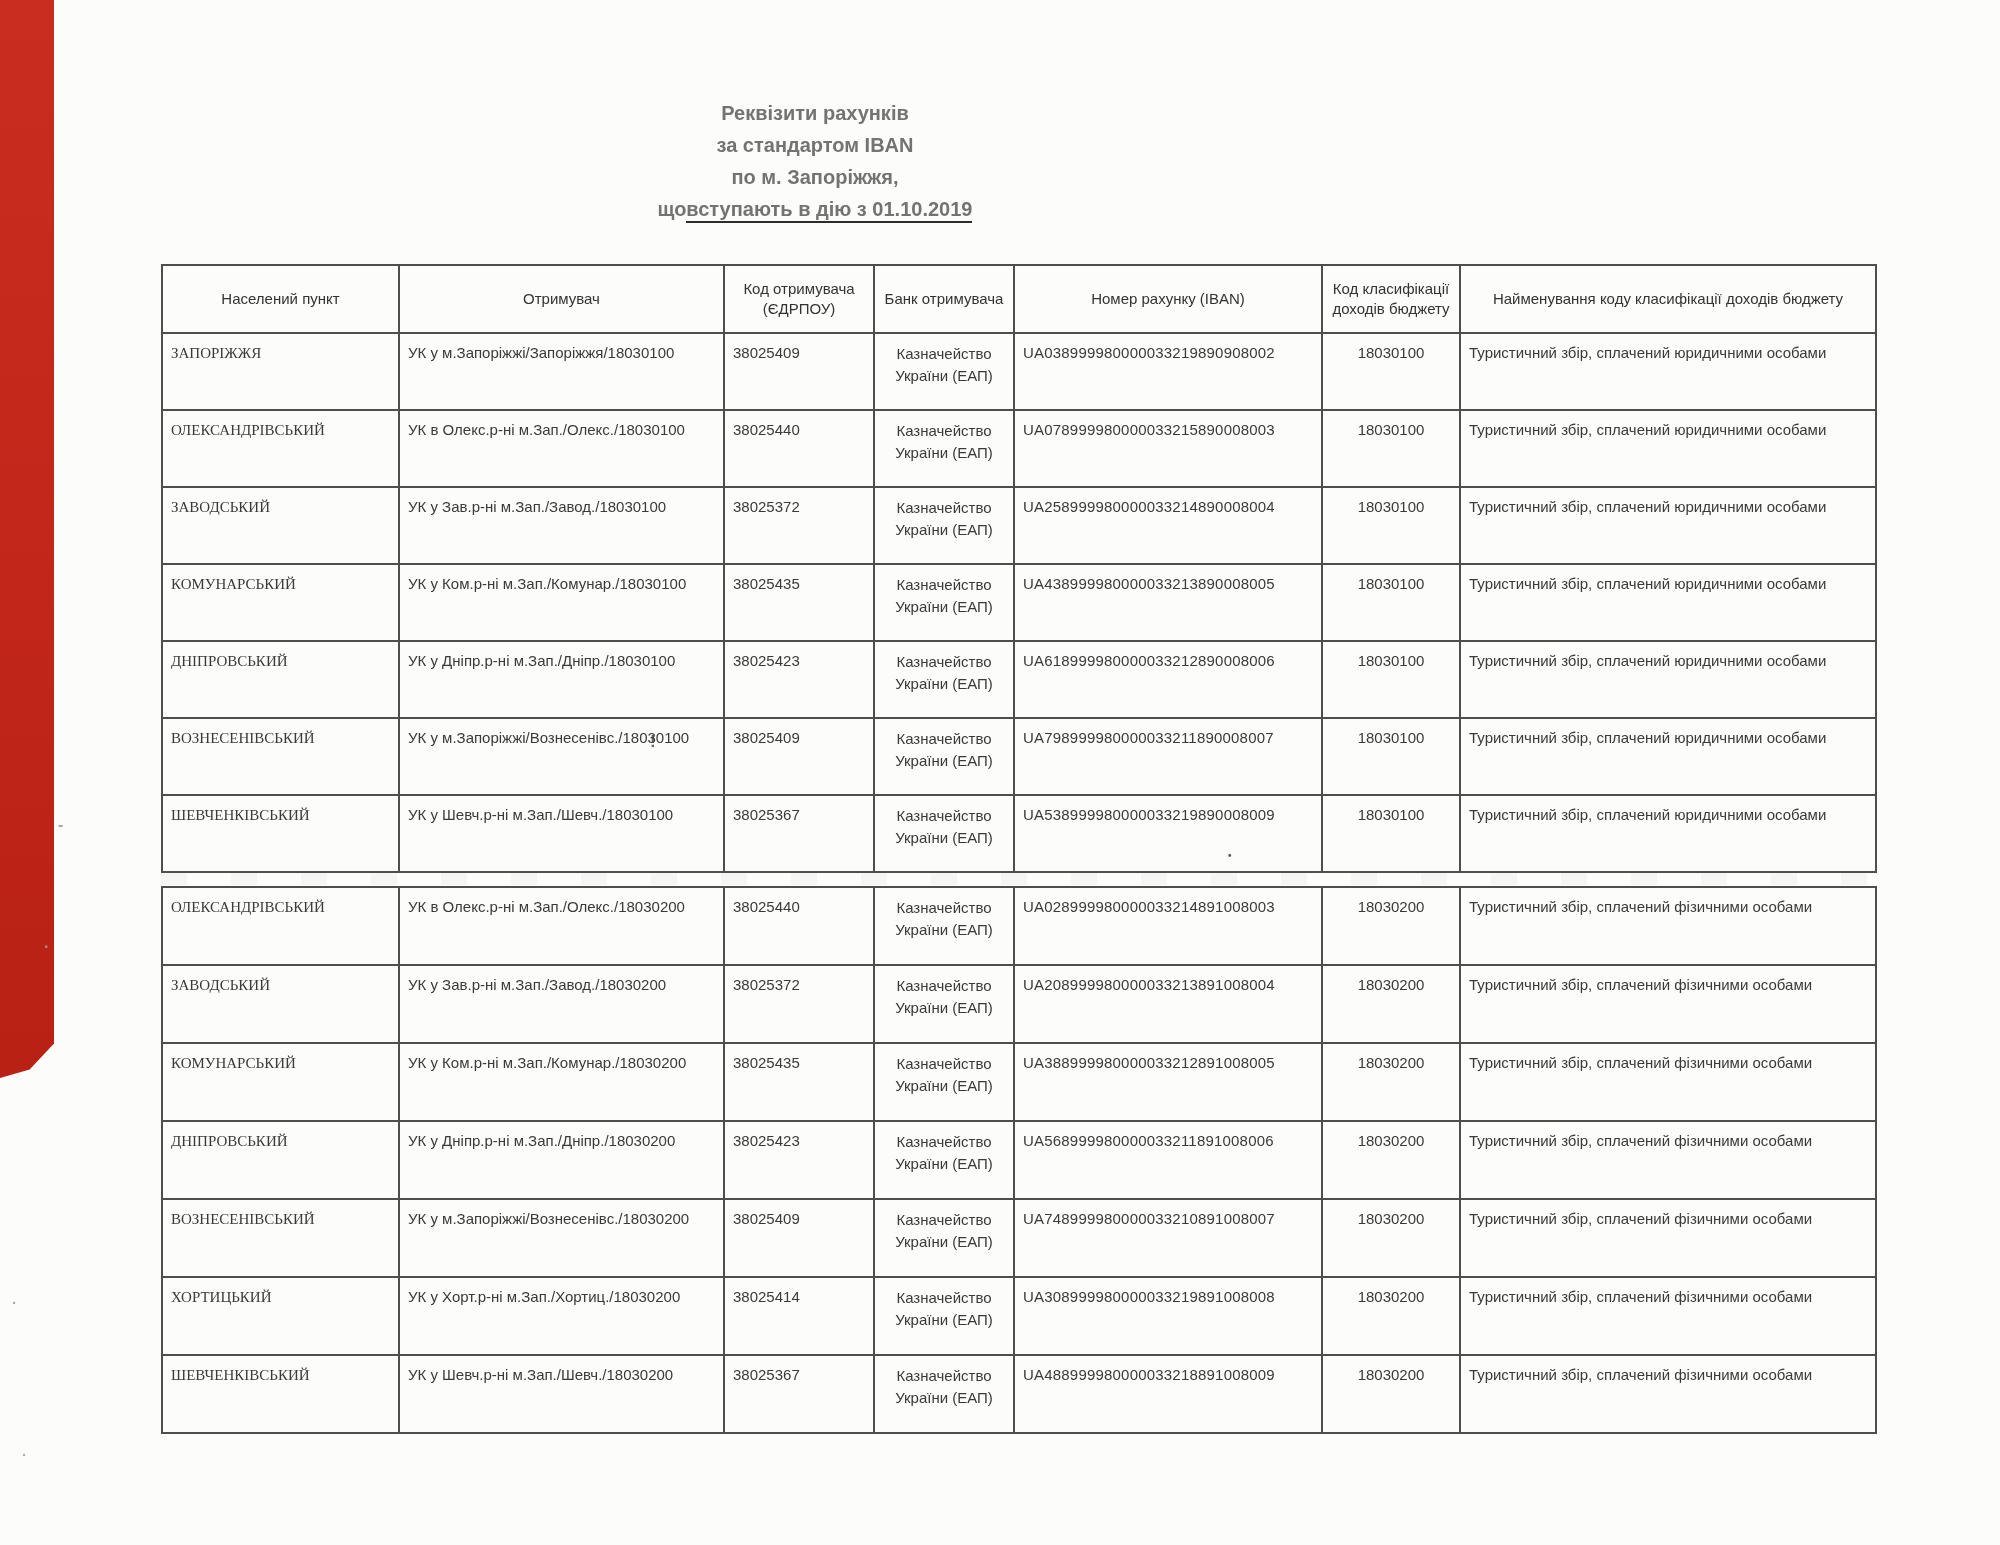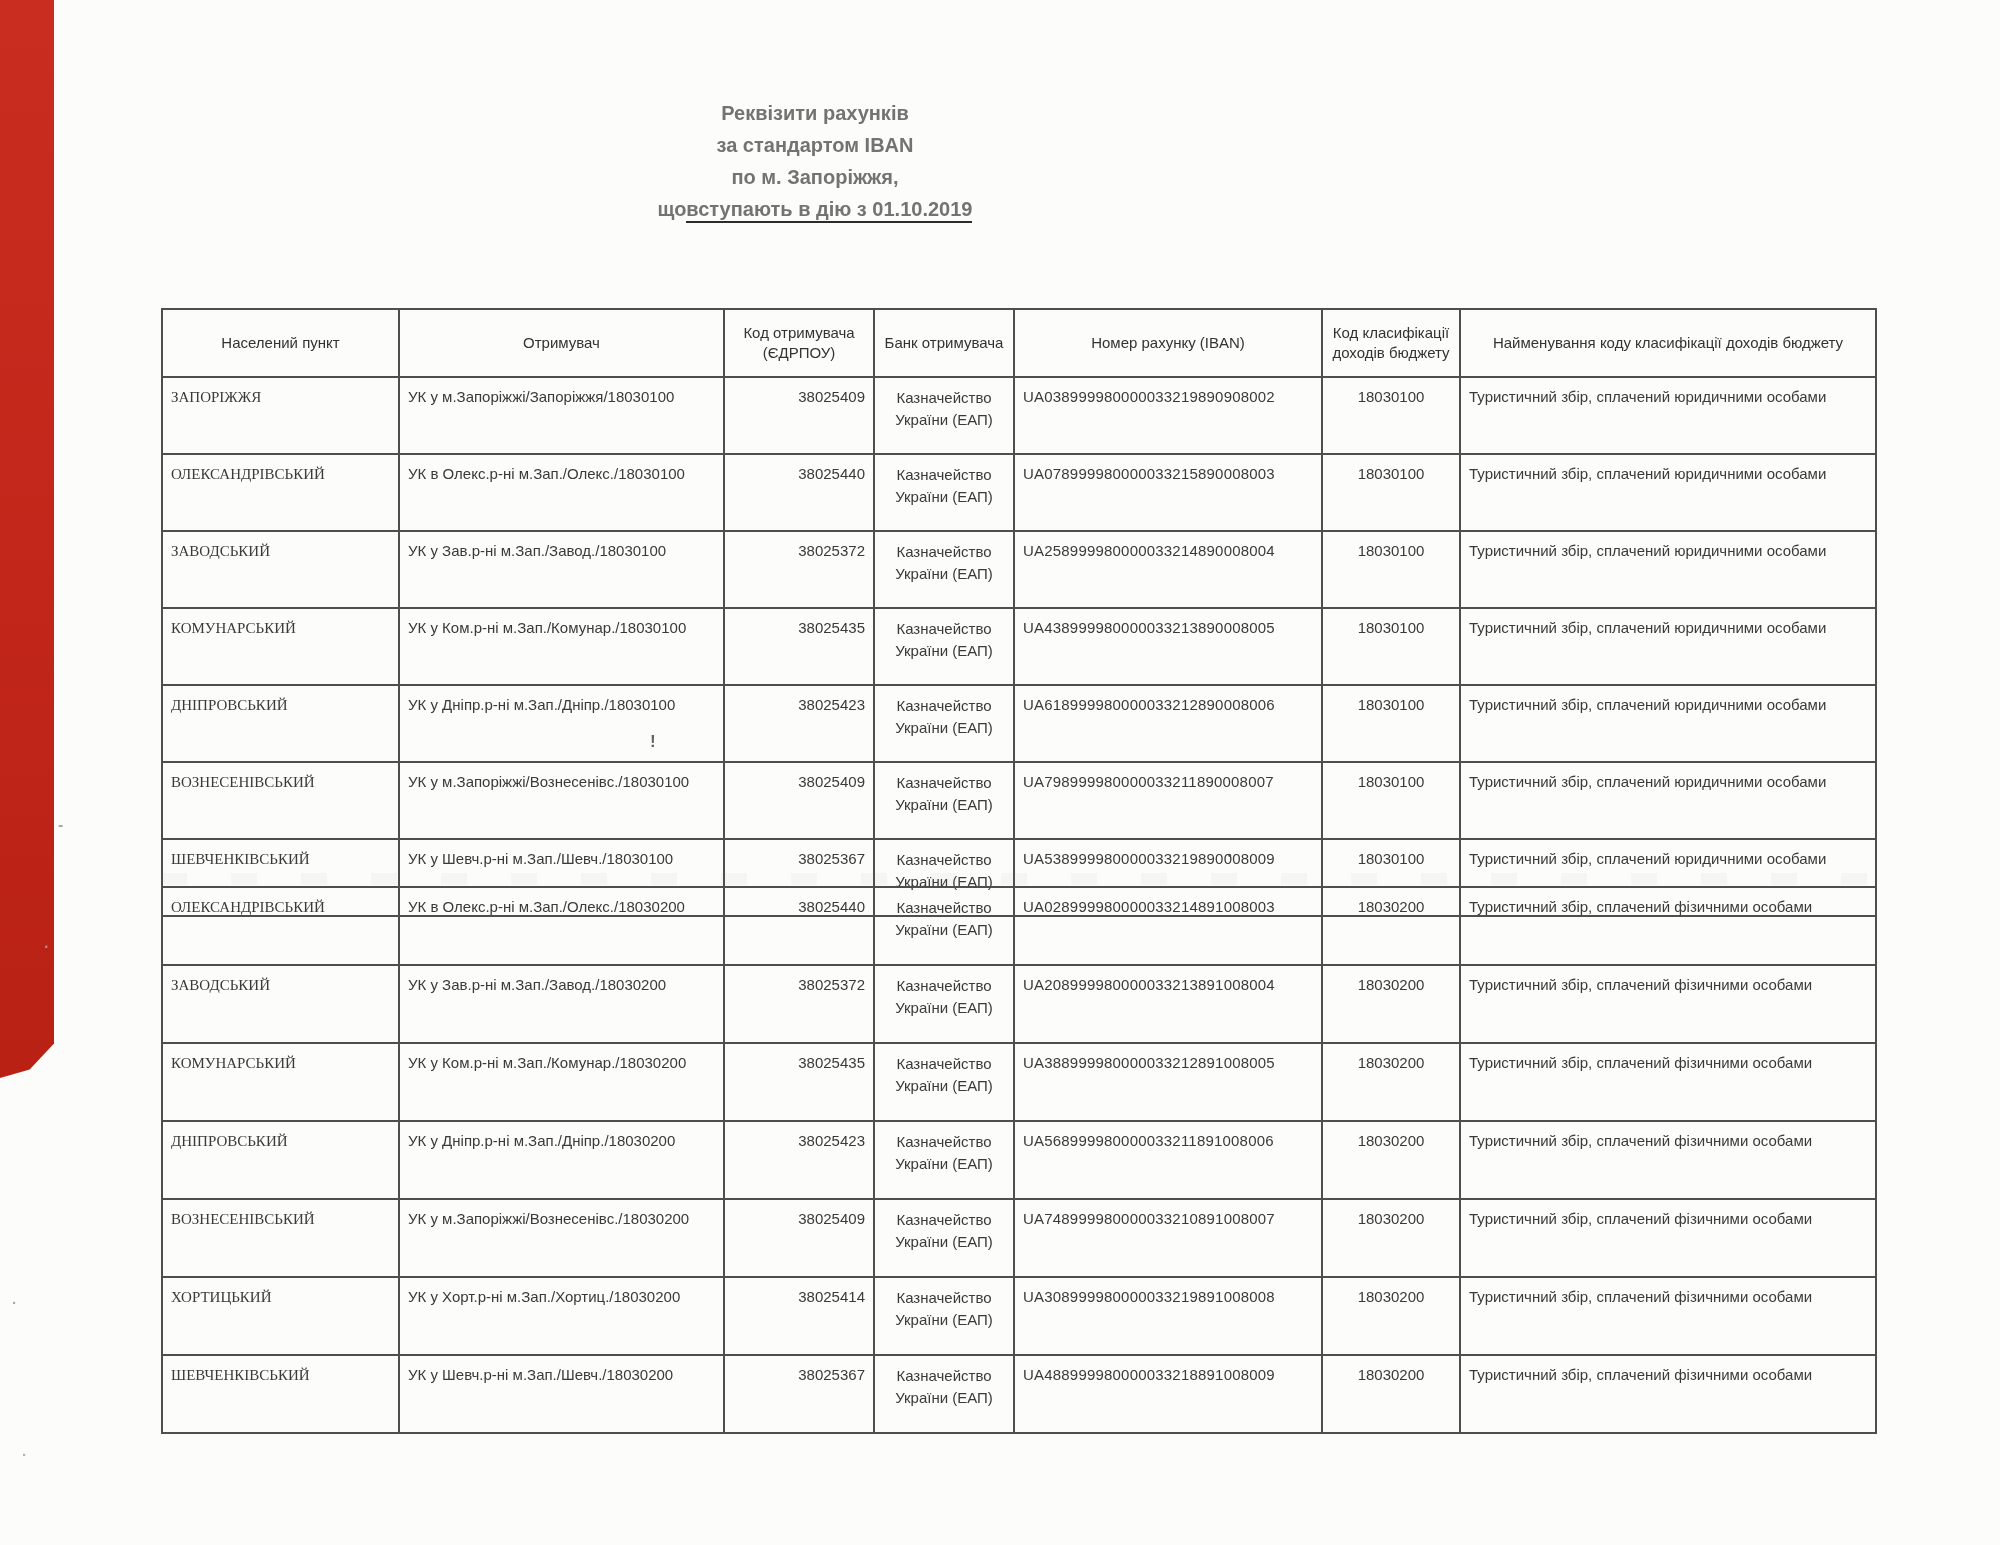--- a/index.html
+++ b/index.html
@@ -23,37 +23,37 @@
   }
   .title-line{white-space:pre-line;}
   .tprefix{}
   .u{border-bottom:2.5px solid #2c2c2c;padding-bottom:1px;}
   
   table.tbl{
     position:absolute;left:161px;width:1714px;
     border-collapse:collapse;table-layout:fixed;
     font-size:15px;color:#3a3a3a;background:transparent;
   }
-  .t1{top:264px;margin-top:44px;}
+  .t1{top:264px;}
   .t2{top:886px;}
   .tbl th,.tbl td{
     border:2px solid #4e4e4e;
     white-space:pre-line;overflow:hidden;
   }
   .tbl thead tr{height:68px;}
   .tbl th{
     font-weight:normal;text-align:center;vertical-align:middle;
     padding:2px 6px;line-height:20px;color:#333;
   }
   .t1 tbody tr{height:77px;}
   .t2 tbody tr{height:78px;}
   .tbl td{vertical-align:top;padding:9px 8px 0 8px;line-height:20px;}
   .tbl td:nth-child(1){text-align:left;font-family:Liberation Serif, serif;}
   .tbl td:nth-child(2){text-align:left;}
-  .tbl td:nth-child(3){text-align:right;}
+  .tbl td:nth-child(3){text-align:left;}
   .tbl td:nth-child(4){text-align:center;line-height:22px;}
   .tbl td:nth-child(5){text-align:left;letter-spacing:0.2px;}
   .tbl td:nth-child(6){text-align:center;}
   .tbl td:nth-child(7){text-align:left;}
   
   .artifact{position:absolute;font-weight:bold;opacity:.85;}
   .gap-noise{
     position:absolute;left:161px;top:873px;width:1714px;height:12px;
     background:repeating-linear-gradient(90deg,rgba(120,120,120,.10) 0 26px,rgba(0,0,0,0) 26px 70px);
     opacity:.5;

